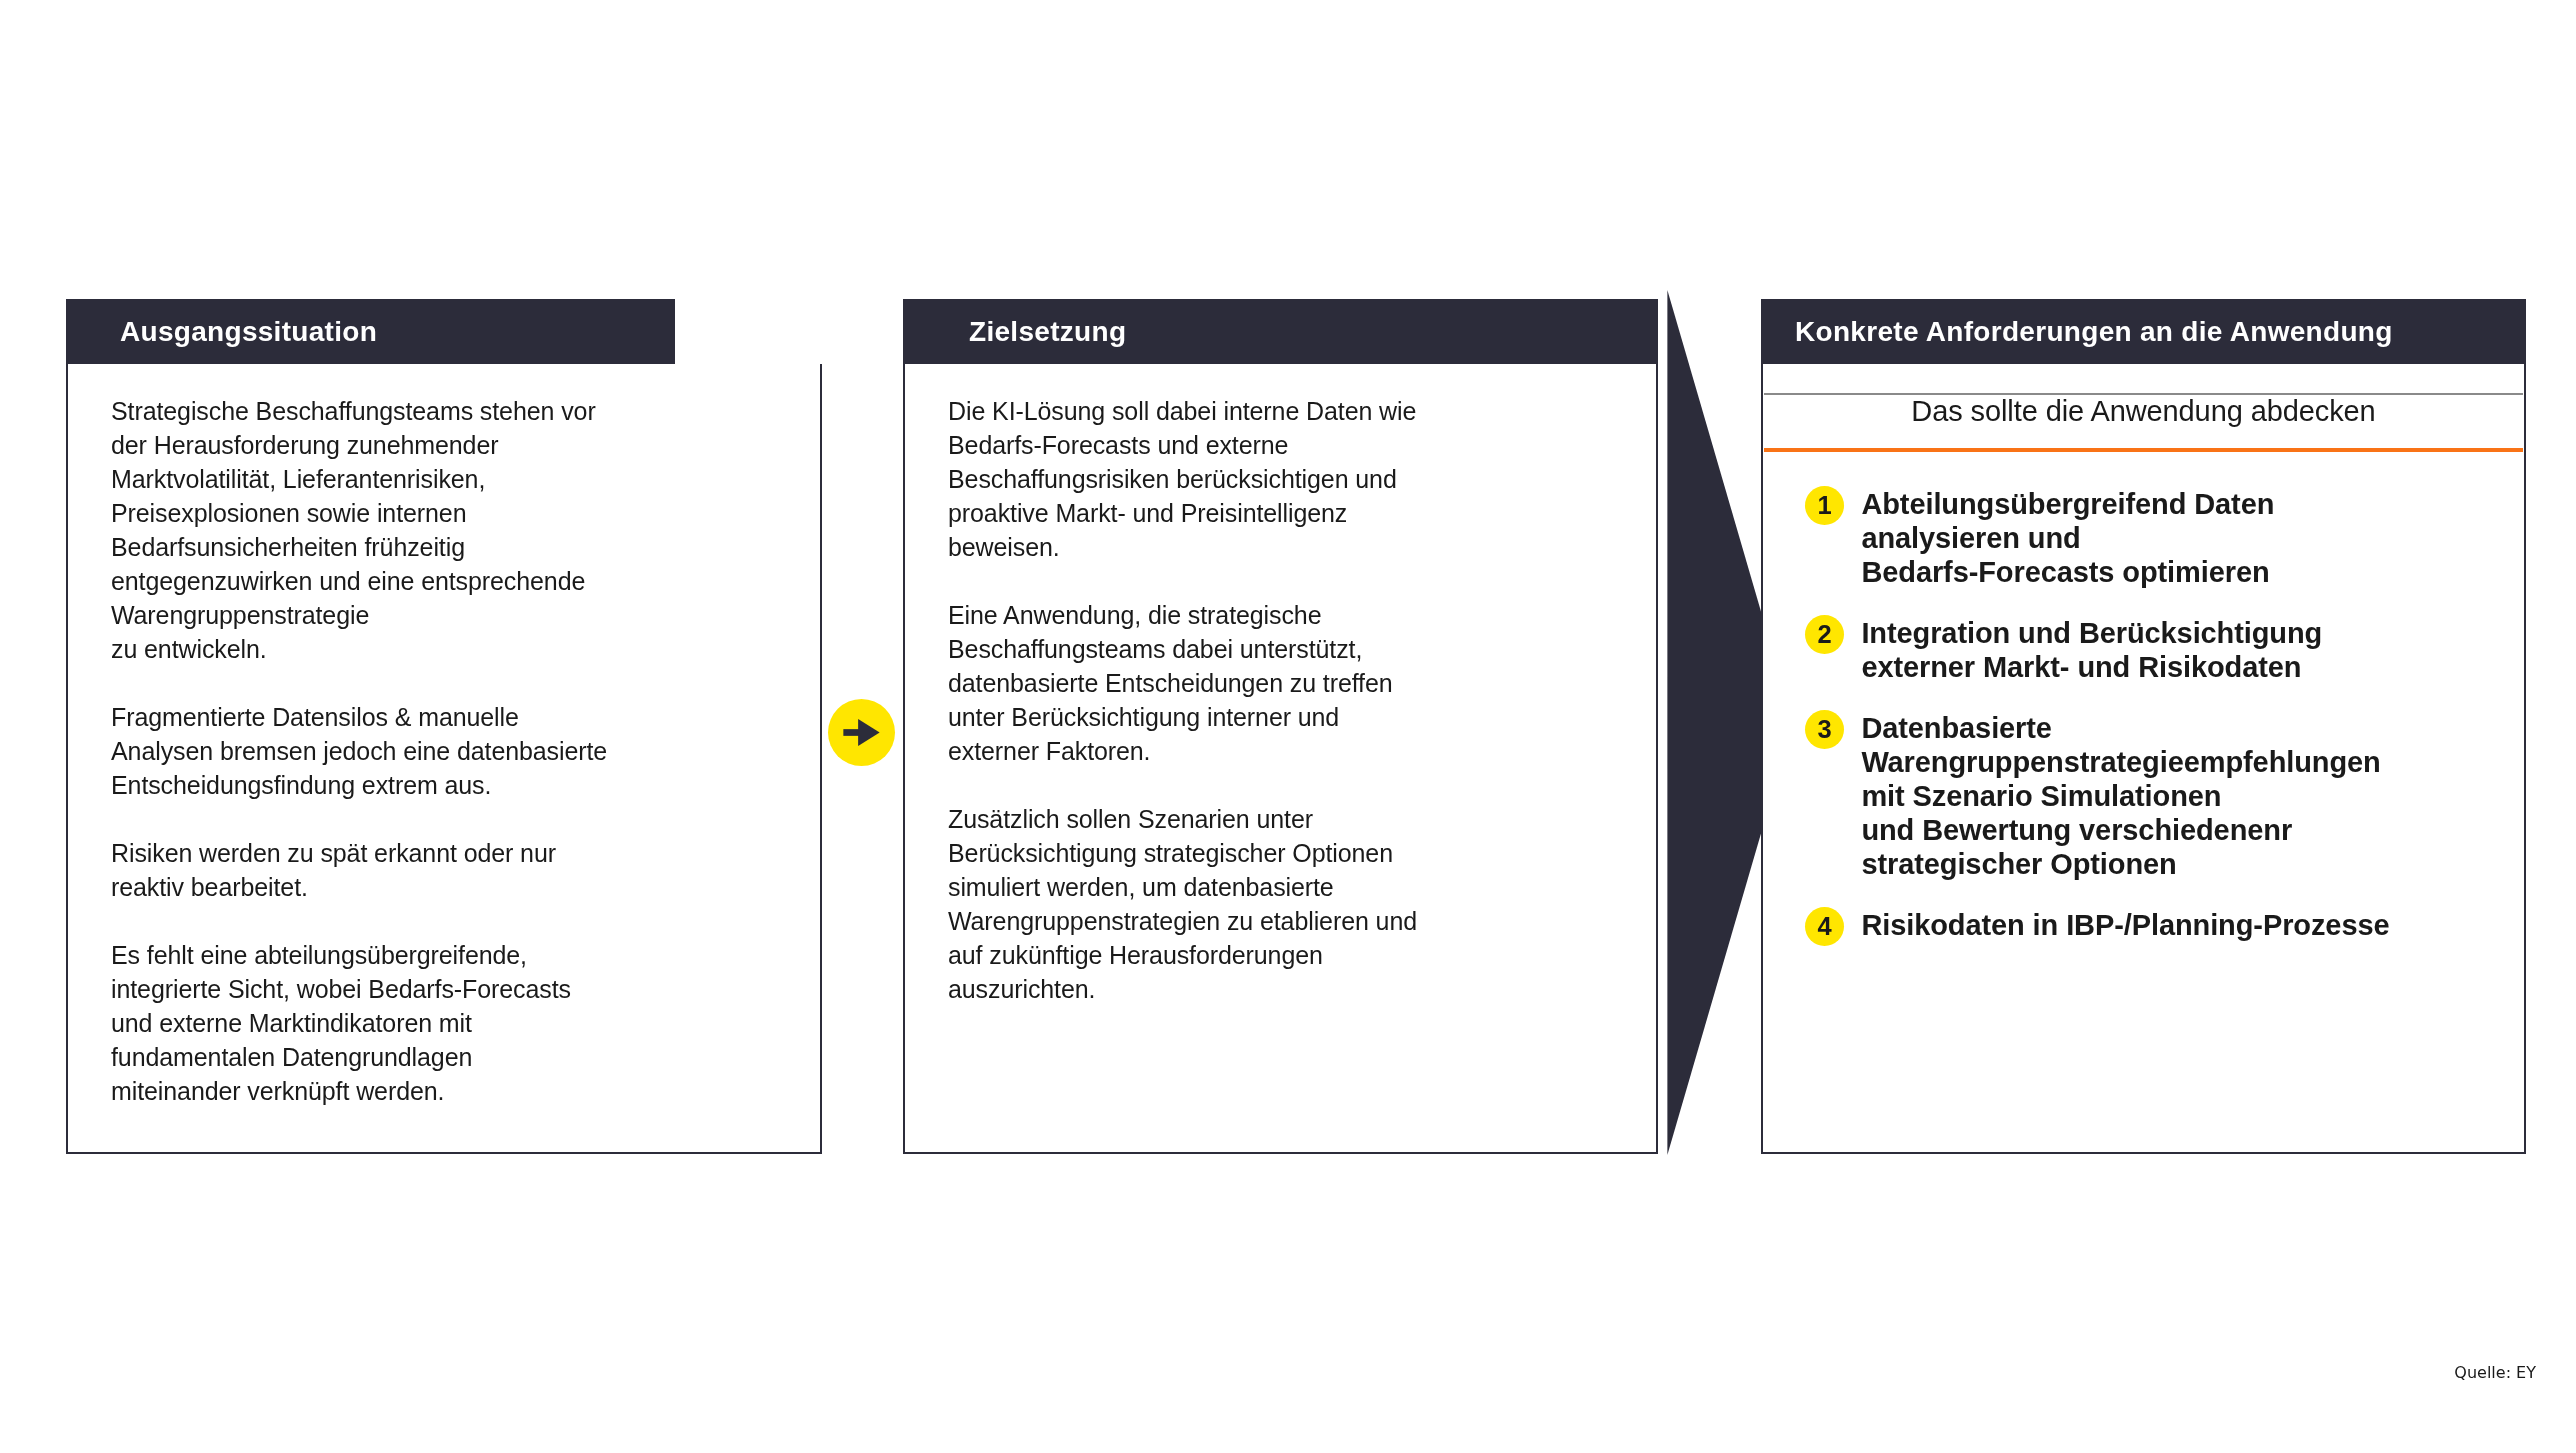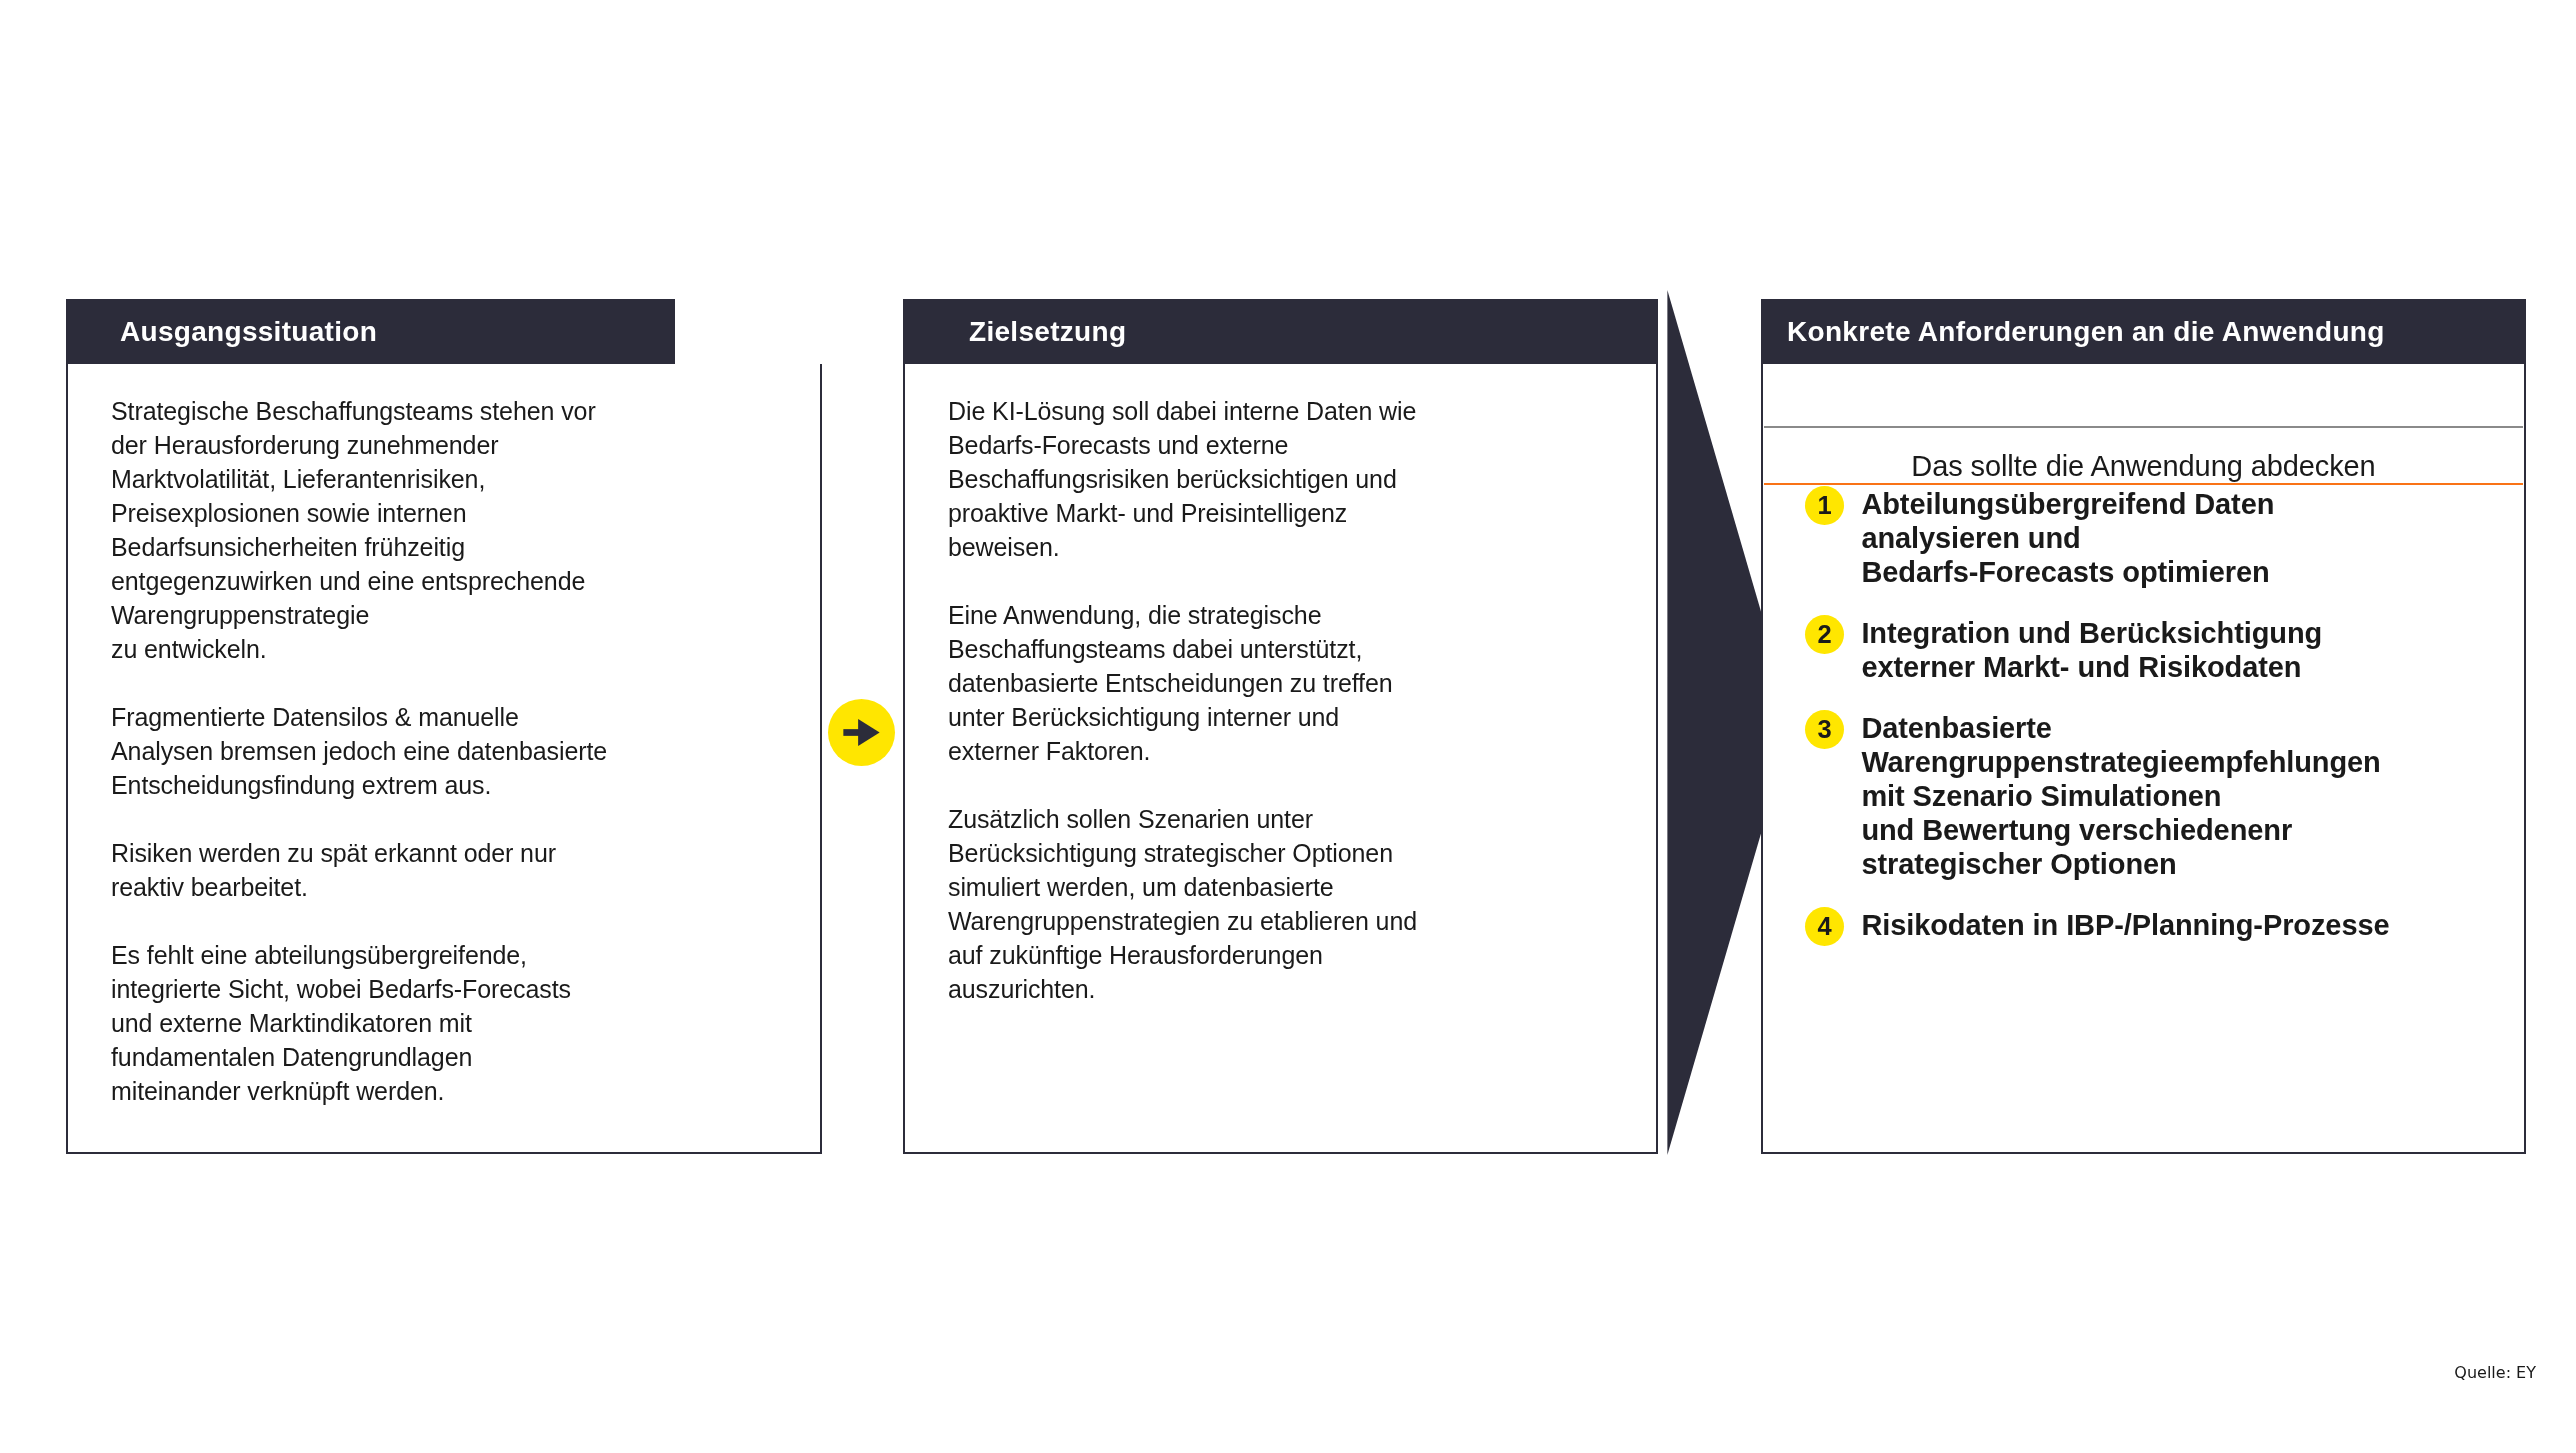--- a/index.html
+++ b/index.html
@@ -76,25 +76,24 @@
   
   .big-arrow {
     position: absolute;
   }
 
   
   .subhead-row {
     position: absolute;
     box-sizing: border-box;
     display: flex;
-    align-items: flex-end;
+    align-items: flex-start;
     justify-content: center;
     border-top: 2px solid #8a8a8a;
-    border-bottom: 2px solid #f97316;
-    margin-top: 33px;
+    border-bottom: 4px solid #f97316;
   }
   .subhead-text {
     font-family: "Liberation Sans", sans-serif;
     font-size: 29px;
     color: #1a1a1a;
     letter-spacing: -0.1px;
   }
 
   .req-list {
     position: absolute;
@@ -202,21 +201,21 @@
 auf zukünftige Herausforderungen
 auszurichten.</p>
   </div>
 
   <div class="big-arrow" style="left:1662px; top:290px; width:134px; height:865px;">
     <svg width="134" height="865" viewBox="0 0 200 1290" preserveAspectRatio="none" aria-hidden="true">
       <polygon points="8,0 8,1290 196,645" fill="#2c2c3a"></polygon>
     </svg>
   </div>
 
-  <div class="panel-head" style="left:1761px; top:299px; width:765px; height:65px; padding-left:26px;">
+  <div class="panel-head" style="left:1761px; top:299px; width:765px; height:65px; padding-left:34px;">
     <span class="panel-head-title">Konkrete Anforderungen an die Anwendung</span>
   </div>
   <div class="panel" style="left:1761px; top:364px; width:765px; height:790px;"></div>
 
   <div class="subhead-row" style="left:1764px; top:393px; width:759px; height:59px;">
     <span class="subhead-text">Das sollte die Anwendung abdecken</span>
   </div>
 
   <div class="req-list" style="left:1805px; top:487px; width:698px;">
 

